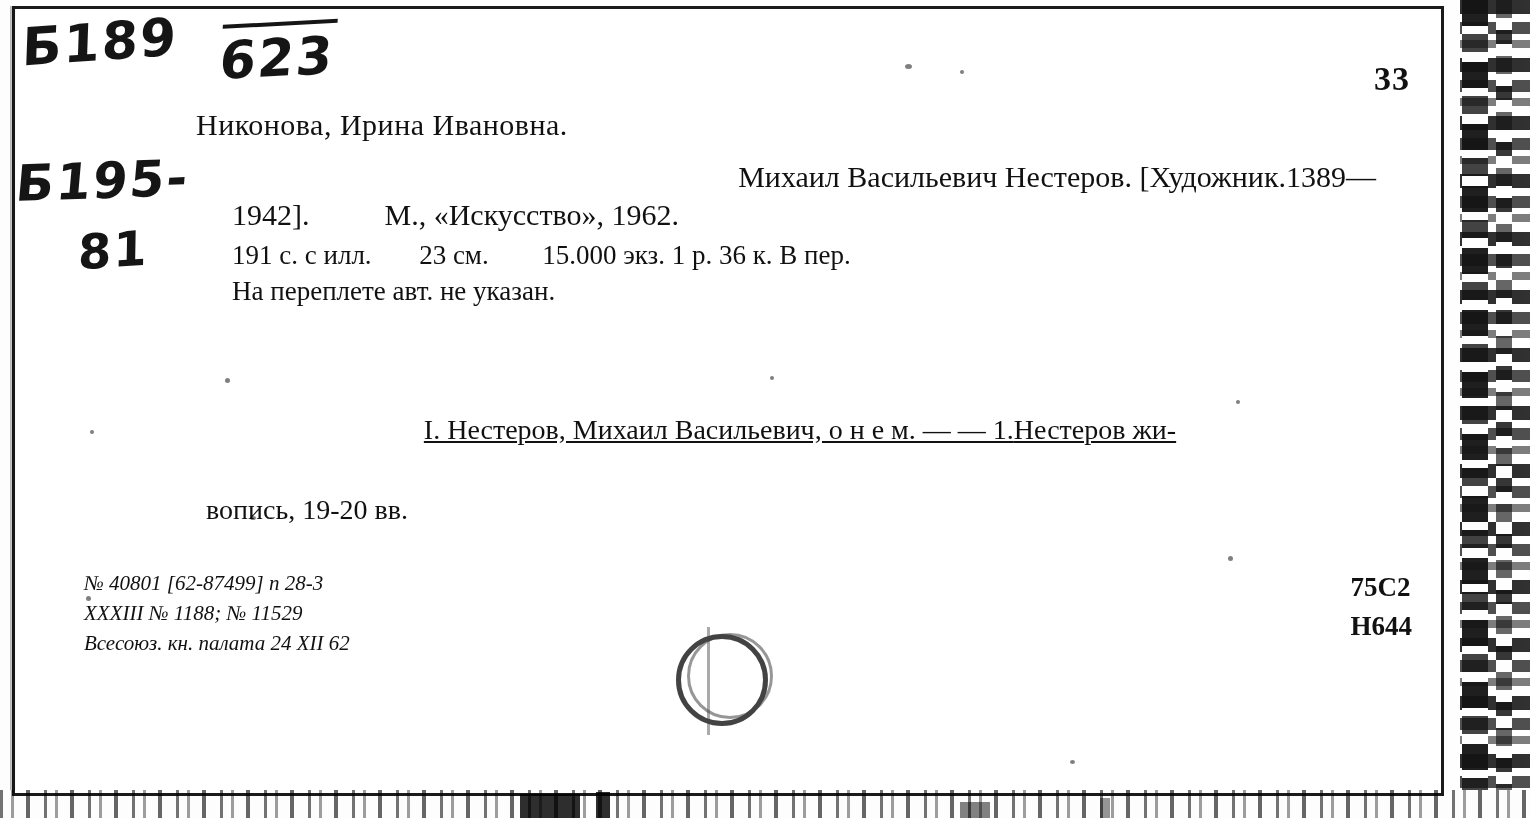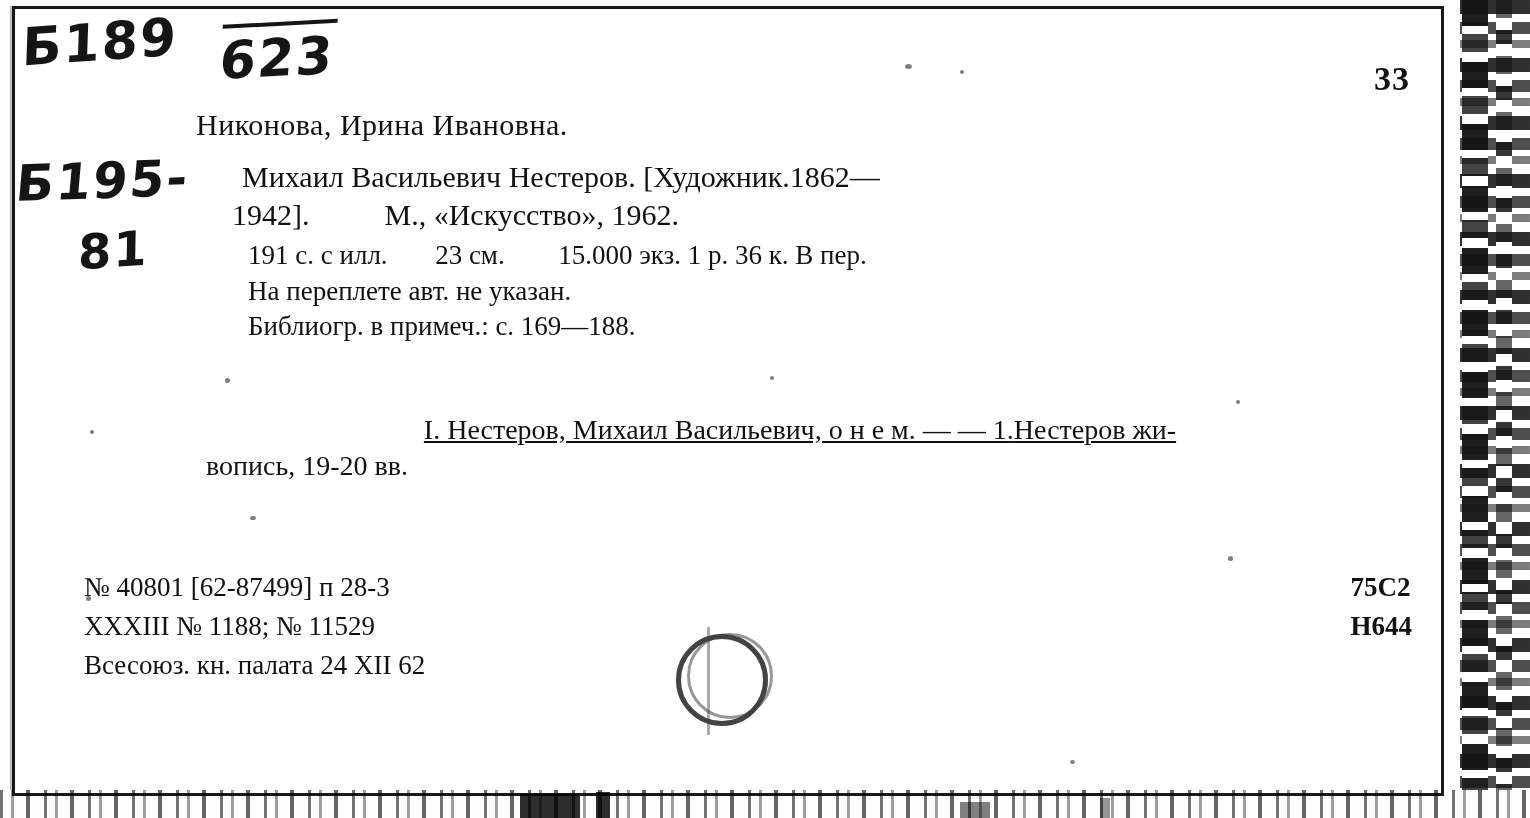--- a/index.html
+++ b/index.html
@@ -163,32 +163,32 @@
   .title-block {
     position: absolute;
     left: 196px;
     top: 158px;
     width: 1180px;
     font-size: 30px;
     line-height: 1.28;
   }
   .title-line-1 {
     display: flex;
-    justify-content: flex-start;
+    justify-content: flex-end;
     padding-left: 46px;
   }
   .title-line-2 {
     padding-left: 0;
     margin-left: 36px;
   }
   .title-line-2 .m-gap { display: inline-block; width: 60px; }
 
   .detail-block {
     position: absolute;
-    left: 248px;
+    left: 232px;
     top: 238px;
     font-size: 27px;
     line-height: 1.32;
   }
   .detail-line .sp1 { display: inline-block; width: 34px; }
   .detail-line .sp2 { display: inline-block; width: 40px; }
 
   .tracing-block {
     position: absolute;
     left: 196px;
@@ -198,28 +198,30 @@
     line-height: 1.3;
   }
   .tracing-line-1 {
     display: flex;
     justify-content: center;
     padding-left: 28px;
     text-decoration: underline;
   }
   .tracing-line-2 {
     padding-left: 10px;
+    margin-top: 44px;
   }
 
   .footer-left {
     position: absolute;
     left: 84px;
     top: 568px;
-    font-size: 27px;
+    font-size: 21px;
     line-height: 1.44;
+    font-style: italic;
   }
   .footer-right {
     position: absolute;
     right: 118px;
     top: 568px;
     font-size: 27px;
     line-height: 1.44;
     font-weight: 700;
   }
   .footer-right .udc {
@@ -276,39 +278,38 @@
   <div class="hand" id="hw-left-1">Б195-</div>
   <div class="hand" id="hw-left-2">81</div>
 
   <div class="page-num">33</div>
 
   <div class="author">Никонова, Ирина Ивановна.</div>
 
   <div class="title-block">
     <div class="title-line-1">
       <span>Михаил  Васильевич  Нестеров.  [Художник.</span>
-      <span>1862—</span>
+      <span>1389—</span>
     </div>
     <div class="title-line-2">
       <span>1942].</span>
       <span class="m-gap"></span>
       <span>М., «Искусство», 1962.</span>
     </div>
   </div>
 
   <div class="detail-block">
     <div class="detail-line">
       <span>191 с. с илл.</span>
       <span class="sp1"></span>
       <span>23 см.</span>
       <span class="sp2"></span>
       <span>15.000 экз. 1 р. 36 к. В пер.</span>
     </div>
     <div class="detail-line">На переплете авт. не указан.</div>
-    <div class="detail-line">Библиогр. в примеч.: с. 169—188.</div>
   </div>
 
   <div class="tracing-block">
     <div class="tracing-line-1">
       <span>I. Нестеров, Михаил Васильевич, о н е м. — — 1.</span>
       <span>Нестеров  жи-</span>
     </div>
     <div class="tracing-line-2">вопись, 19-20 вв.</div>
   </div>
 

